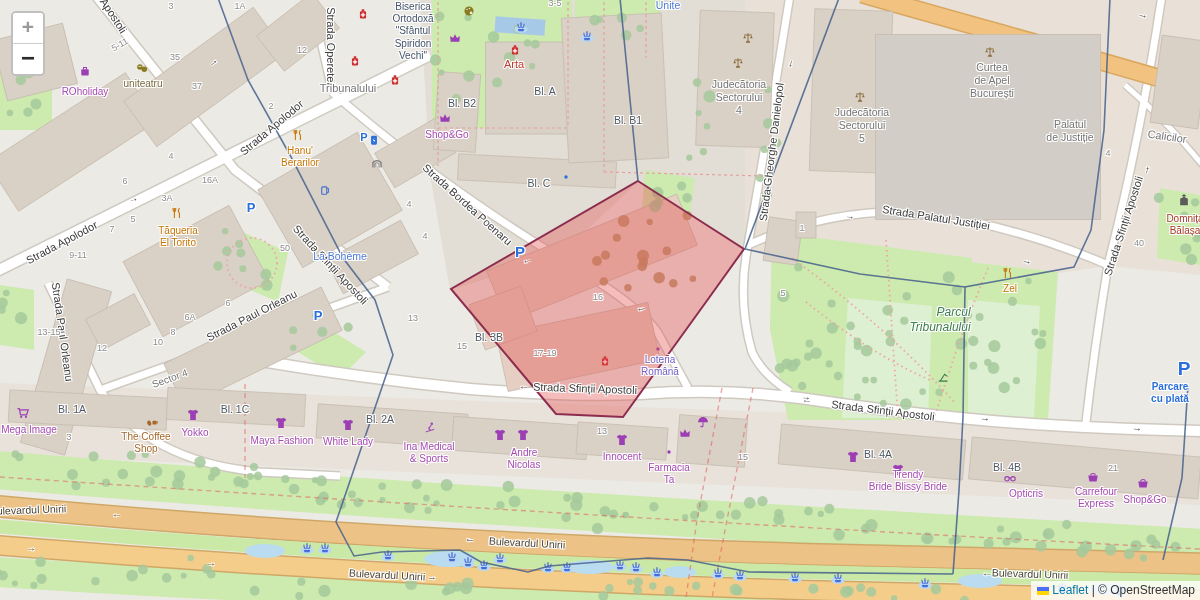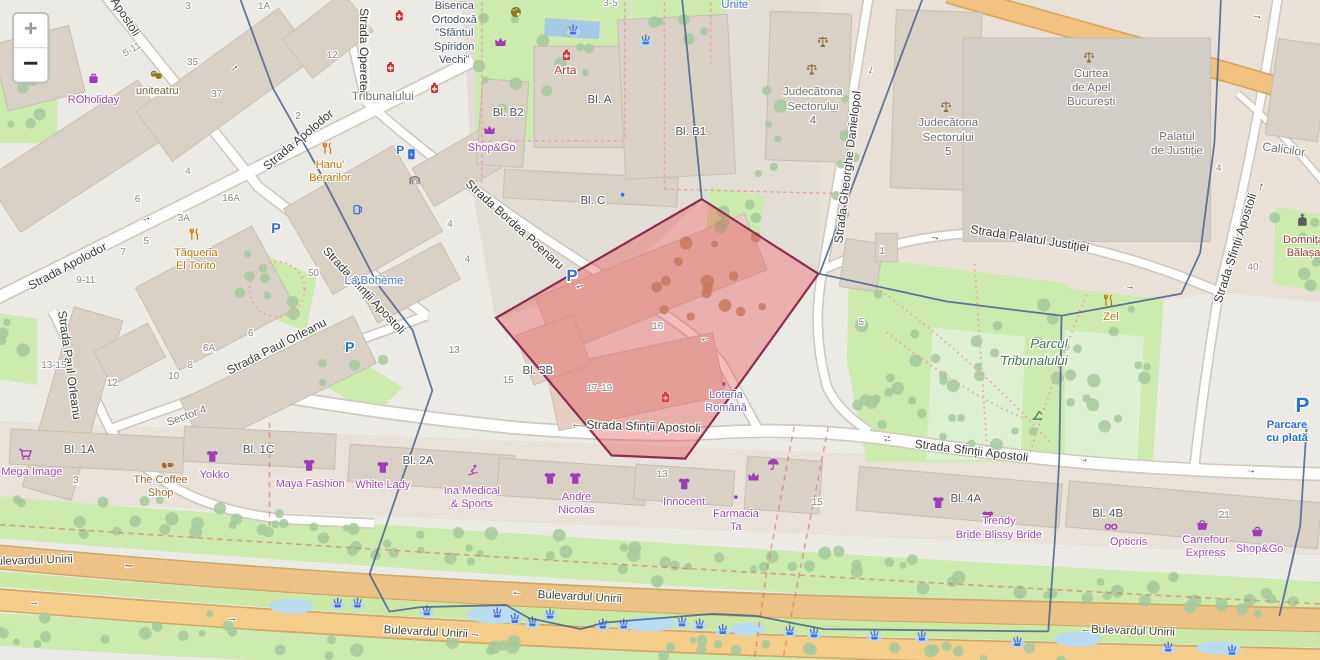--- a/index.html
+++ b/index.html
@@ -782,13 +782,14 @@
       <span class="map-label l-num" style="left: 802px; top: 228px; transform: translate(-50%, -50%) rotate(0deg);">1</span>
       <span class="map-label l-num" style="left: 783px; top: 293px; transform: translate(-50%, -50%) rotate(0deg);">5</span>
       <span class="map-label l-num" style="left: 1108px; top: 153px; transform: translate(-50%, -50%) rotate(0deg);">4</span>
     </div>
 
   <div class="zoom-ctl">
     <a class="zbtn zin">+</a>
     <a class="zbtn zout">−</a>
   </div>
 
+  <div class="attrib"><span class="flag"><i class="f-top"></i><i class="f-bot"></i></span><a class="leaflet-link" href="#">Leaflet</a><span> | </span><a class="osm-link" href="#">© OpenStreetMap</a></div>
 </div>
 
 </body></html>

